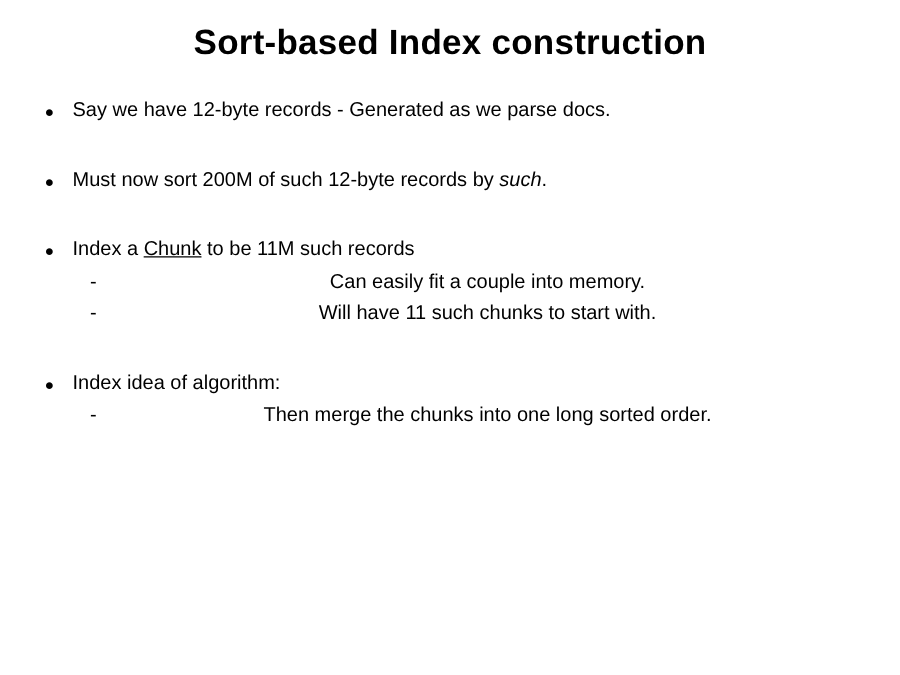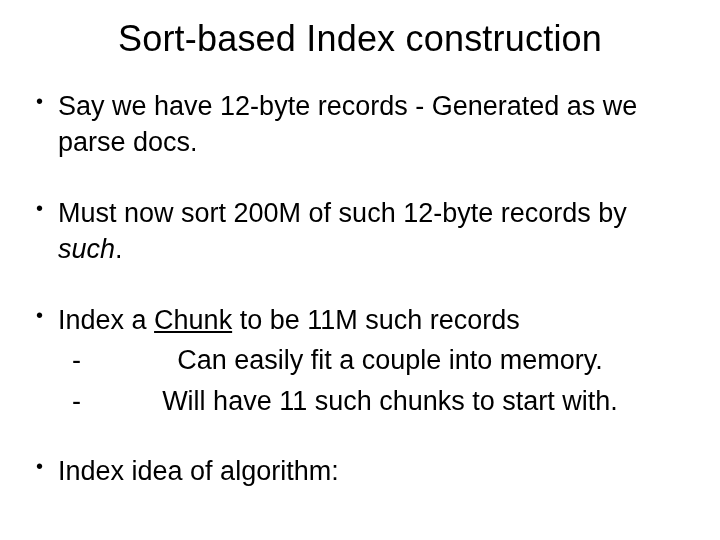--- a/index.html
+++ b/index.html
@@ -11,31 +11,31 @@
     font-family: Arial, Helvetica, sans-serif;
     color: #000;
   }
   .slide {
     box-sizing: border-box;
     width: 720px;
     height: 540px;
     padding: 18px 30px 0 30px;
   }
   .title {
-    font-size: 36px;
+    font-size: 28px;
     text-align: center;
     margin: 0 0 28px 0;
-    font-weight: normal;
+    font-weight: bold;
     letter-spacing: 0.2px;
   }
   ul.top {
     list-style: none;
     padding: 0;
     margin: 0;
-    font-size: 27px;
+    font-size: 16px;
     line-height: 1.35;
   }
   ul.top > li {
     margin-bottom: 34px;
     padding-left: 28px;
     position: relative;
   }
   ul.top > li::before {
     content: "•";
     position: absolute;
@@ -83,17 +83,18 @@
       <span>Index a </span><span class="underline">Chunk</span><span> to be 11M such records</span>
       <ul class="sub">
         <li><span>Can easily fit a couple into memory.</span></li>
         <li><span>Will have 11 such chunks to start with.</span></li>
       </ul>
     </li>
 
     <li>
       <span>Index idea of algorithm:</span>
       <ul class="sub">
+        <li><span>Then merge the chunks into one long sorted order.</span></li>
       </ul>
     </li>
 
   </ul>
 </div>
 
 </body></html>

